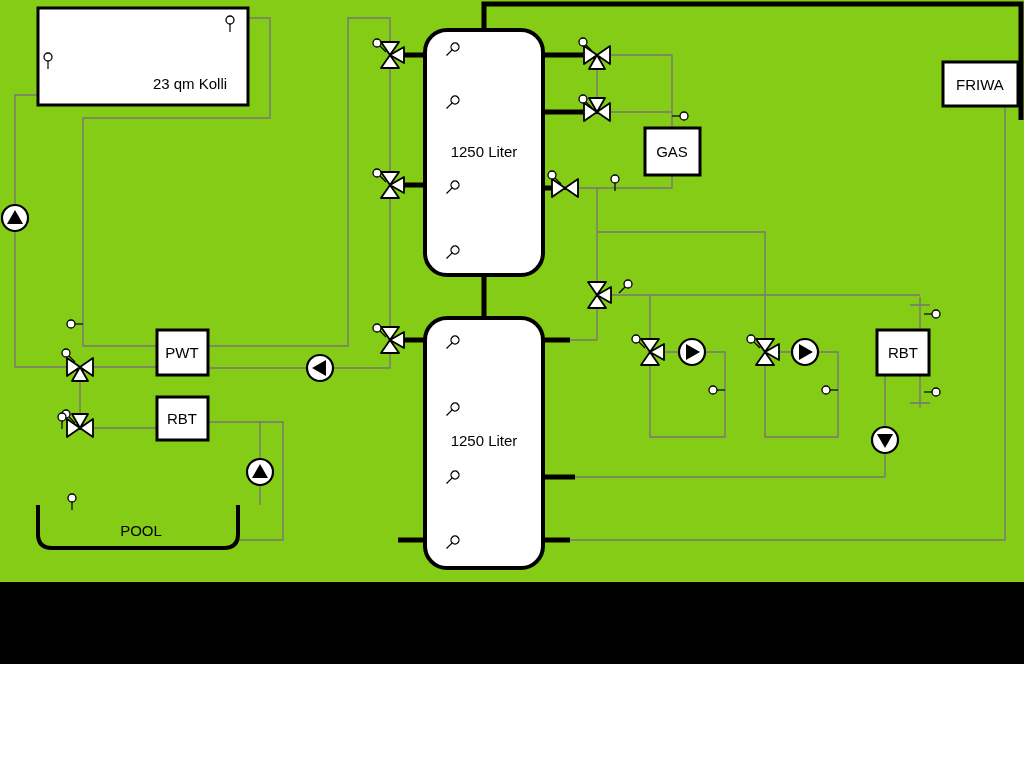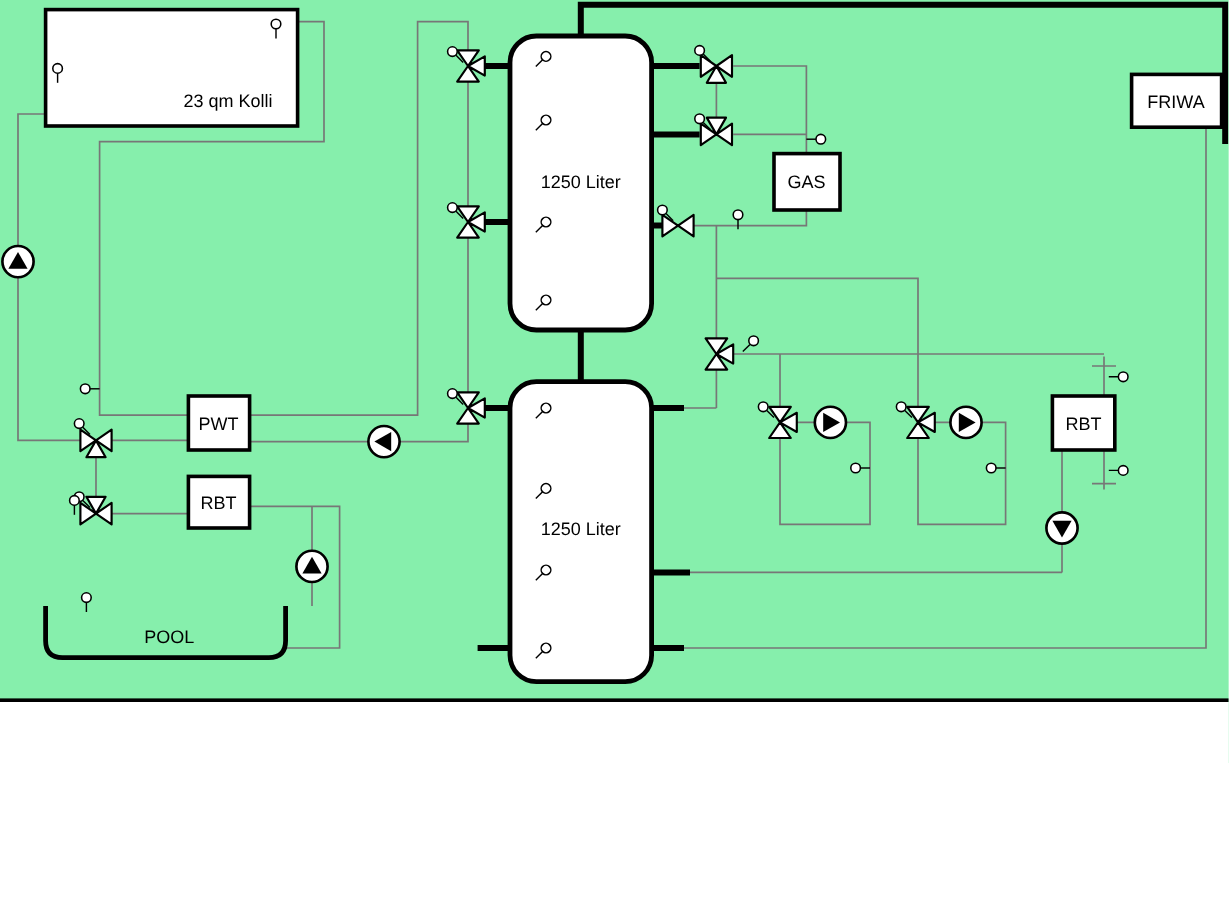--- a/index.html
+++ b/index.html
@@ -1,16 +1,16 @@
 <!DOCTYPE html>
 <html><head>
 <meta charset="utf-8">
 <style>
   html,body{margin:0;padding:0;background:#fff;}
-  .stage{position:relative;width:1024px;height:585px;background:#86efac;overflow:hidden;text-align:center;}
+  .stage{position:relative;width:1024px;height:664px;background:#84cc16;overflow:hidden;text-align:center;}
   svg{position:absolute;left:0;top:0;}
   .lbl{font-family:"Liberation Sans",sans-serif;font-size:15px;fill:#000;}
   .box{fill:#fff;stroke:#000;stroke-width:3;}
   .tank{fill:#fff;stroke:#000;stroke-width:4;}
   .pool{fill:none;stroke:#000;stroke-width:4;}
   .sym{fill:#fff;stroke:#000;stroke-width:2.2;}
   .sym2{fill:#fff;stroke:#000;stroke-width:1.8;stroke-linejoin:round;}
   .symS{fill:#fff;stroke:#000;stroke-width:1.3;}
   .thin2{stroke:#000;stroke-width:1.2;}
 </style>

